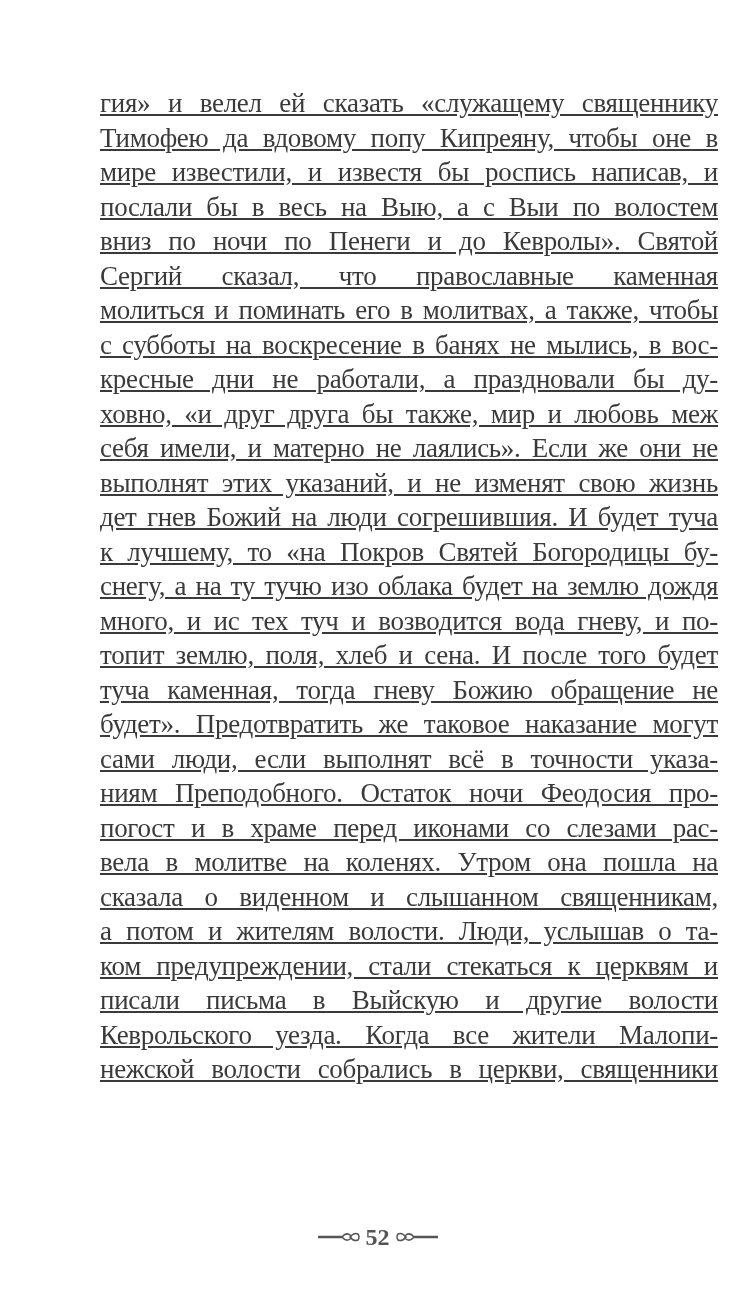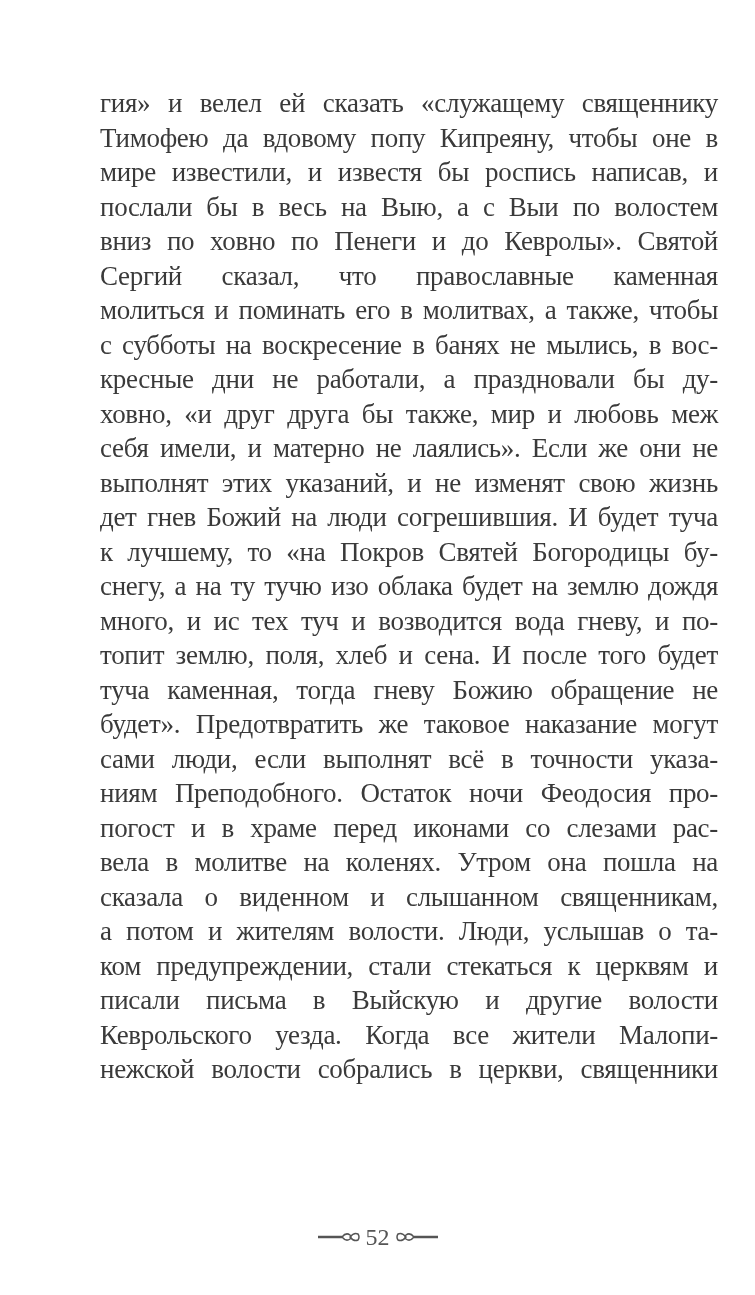--- a/index.html
+++ b/index.html
@@ -4,37 +4,37 @@
 <style>
   html, body { margin: 0; padding: 0; background: #ffffff; }
   body { width: 755px; height: 1295px; position: relative; overflow: hidden; }
   .page-text {
     position: absolute; left: 100px; top: 86px; width: 618px;
     font-family: "Liberation Serif", "DejaVu Serif", serif;
     font-size: 27px; line-height: 34.5px; color: #3a3a3a;
     letter-spacing: -0.3px;
   }
   .line { display: block; text-align: justify; text-align-last: justify; white-space: nowrap; height: 34.5px; }
-  .line-inner { display: inline-block; width: 100%; text-align: justify; text-align-last: justify; white-space: normal; }
+  .line-inner { display: inline-block; width: 100%; text-align: justify; text-align-last: justify; white-space: normal; text-decoration: underline; }
   .folio {
     position: absolute; top: 1222px; left: 0; width: 755px; text-align: center;
     font-family: "Liberation Serif", "DejaVu Serif", serif; font-size: 24px; color: #555;
   }
   .orn { display: inline-block; vertical-align: middle; width: 42px; height: 12px; }
-  .num { margin: 0 0; vertical-align: middle; }
+  .num { margin: 0 0; vertical-align: middle; font-weight: bold; }
 </style>
 </head>
 <body>
 
 <div class="page-text">
   <span class="line"><span class="line-inner">гия» и велел ей сказать «служащему священнику</span></span>
   <span class="line"><span class="line-inner">Тимофею да вдовому попу Кипреяну, чтобы оне в</span></span>
   <span class="line"><span class="line-inner">мире известили, и известя бы роспись написав, и</span></span>
   <span class="line"><span class="line-inner">послали бы в весь на Выю, а с Выи по волостем</span></span>
-  <span class="line"><span class="line-inner">вниз по ховно по Пенеги и до Кевролы». Святой</span></span>
+  <span class="line"><span class="line-inner">вниз по ночи по Пенеги и до Кевролы». Святой</span></span>
   <span class="line"><span class="line-inner">Сергий сказал, что православные каменная</span></span>
   <span class="line"><span class="line-inner">молиться и поминать его в молитвах, а также, чтобы</span></span>
   <span class="line"><span class="line-inner">с субботы на воскресение в банях не мылись, в вос-</span></span>
   <span class="line"><span class="line-inner">кресные дни не работали, а праздновали бы ду-</span></span>
   <span class="line"><span class="line-inner">ховно, «и друг друга бы также, мир и любовь меж</span></span>
   <span class="line"><span class="line-inner">себя имели, и матерно не лаялись». Если же они не</span></span>
   <span class="line"><span class="line-inner">выполнят этих указаний, и не изменят свою жизнь</span></span>
   <span class="line"><span class="line-inner">дет гнев Божий на люди согрешившия. И будет туча</span></span>
   <span class="line"><span class="line-inner">к лучшему, то «на Покров Святей Богородицы бу-</span></span>
   <span class="line"><span class="line-inner">снегу, а на ту тучю изо облака будет на землю дождя</span></span>

